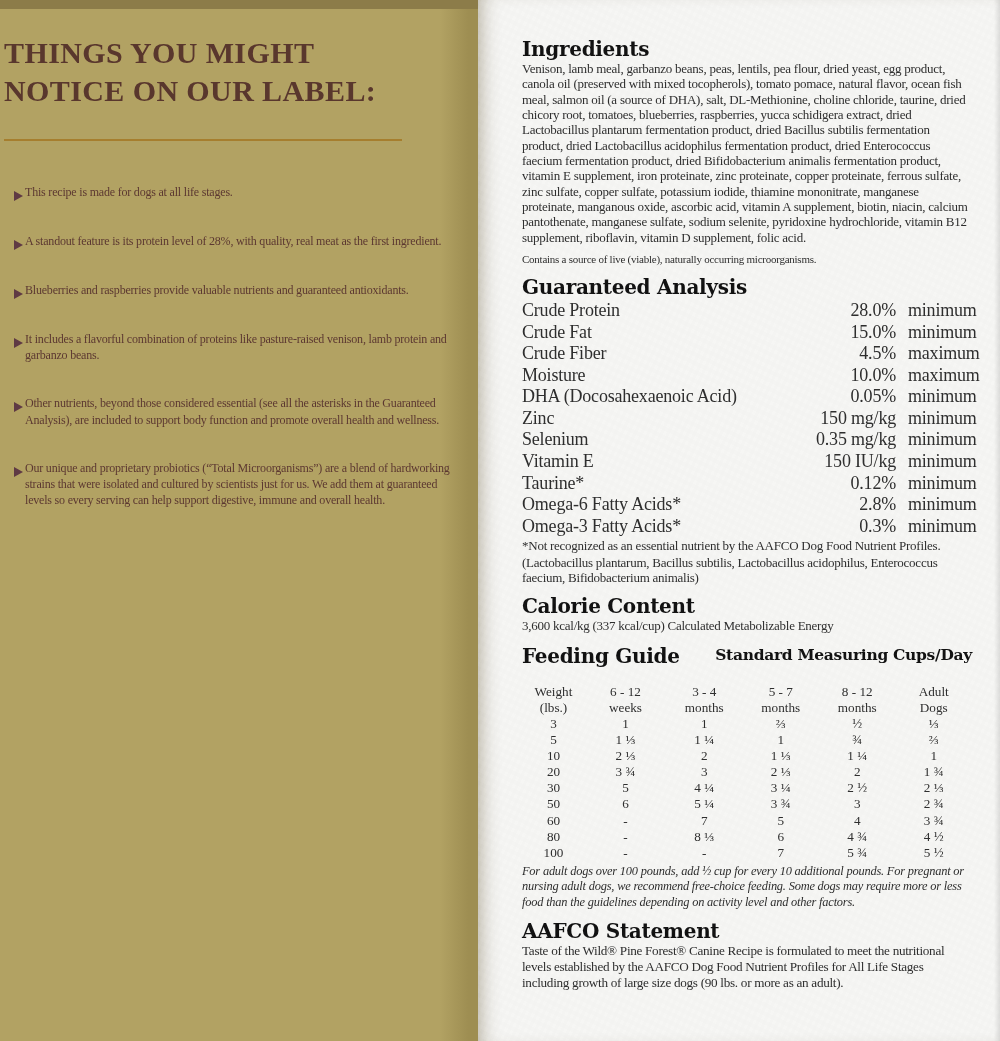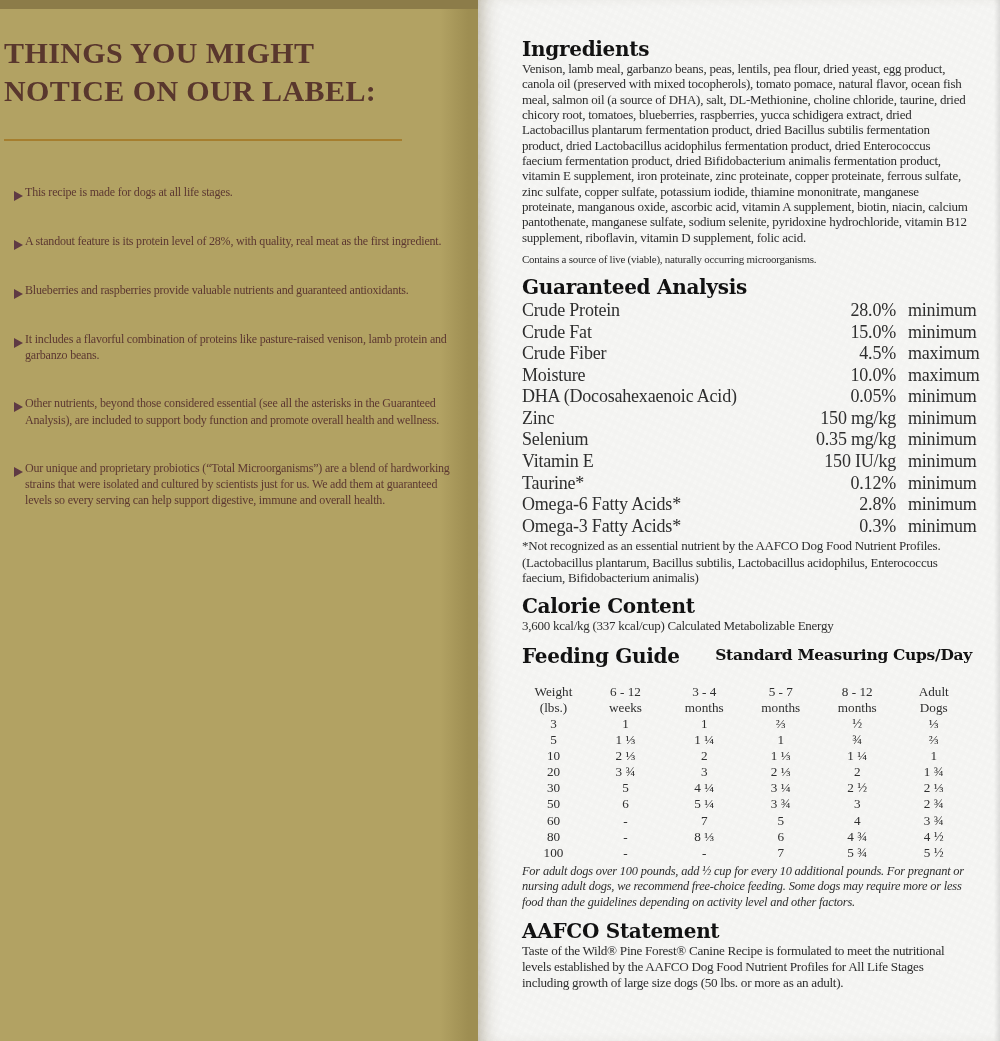--- a/index.html
+++ b/index.html
@@ -257,15 +257,15 @@
         <div class="fg-cell">100</div>
         <div class="fg-cell">-</div>
         <div class="fg-cell">-</div>
         <div class="fg-cell">7</div>
         <div class="fg-cell">5 ¾</div>
         <div class="fg-cell">5 ½</div>
       </div>
     <p class="fg-footnote">For adult dogs over 100 pounds, add ½ cup for every 10 additional pounds. For pregnant or nursing adult dogs, we recommend free-choice feeding. Some dogs may require more or less food than the guidelines depending on activity level and other factors.</p>
 
     <h2 class="section-heading mt-sec">AAFCO Statement</h2>
-    <p class="aafco-body">Taste of the Wild® Pine Forest® Canine Recipe is formulated to meet the nutritional levels established by the AAFCO Dog Food Nutrient Profiles for All Life Stages including growth of large size dogs (50 lbs. or more as an adult).</p>
+    <p class="aafco-body">Taste of the Wild® Pine Forest® Canine Recipe is formulated to meet the nutritional levels established by the AAFCO Dog Food Nutrient Profiles for All Life Stages including growth of large size dogs (90 lbs. or more as an adult).</p>
   </div>
 </div>
 
 </body></html>

